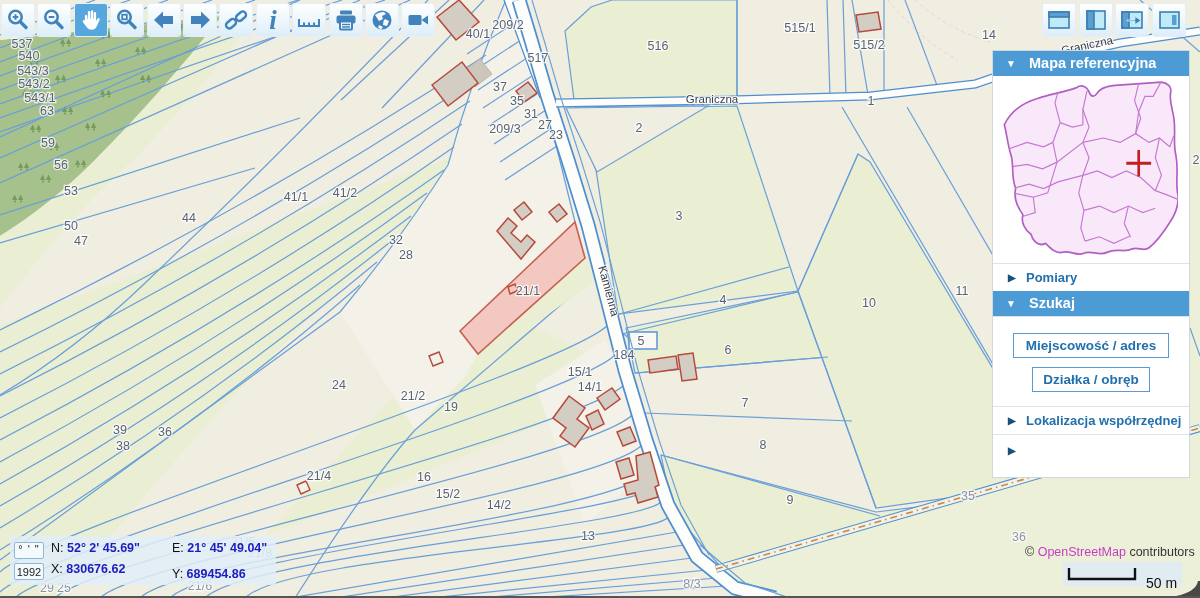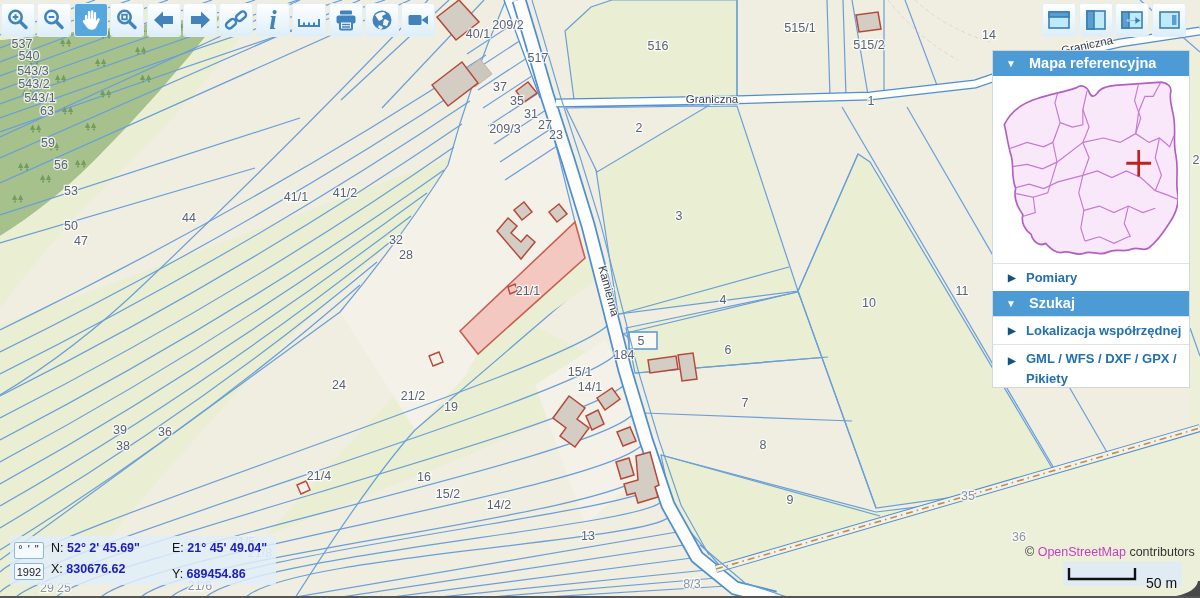--- a/index.html
+++ b/index.html
@@ -385,22 +385,26 @@
             <path d="M85,128 L82,144 L86,156 M128,124 L124,140 L130,152" fill="none" stroke="#c478cf" stroke-width="1.1"></path>
             <path d="M24,134 L38,130 L36,116 L16,112" fill="none" stroke="#c478cf" stroke-width="1.1"></path>
             <path d="M36,116 L50,112 L59,84" fill="none" stroke="#c478cf" stroke-width="1.1"></path>
             <path d="M86,156 L100,152 L114,158 L128,152 L130,152" fill="none" stroke="#c478cf" stroke-width="1.1"></path>
           </g>
           <path d="M138,73 V97 M126,85 H150" stroke="#c02020" stroke-width="2.6" fill="none"></path>
         </svg>
       </div>
 <div class="phead2"><span class="tri2">▶</span>Pomiary</div>
 <div class="phead"><span class="tri">▼</span>Szukaj</div>
+<div class="pbody">
+<div class="sbtn" style="width:156px;margin:16px auto 0">Miejscowość / adres</div>
+<div class="sbtn" style="width:118px;margin:9px auto 12px">Działka / obręb</div>
+</div>
 <div class="phead2" style="white-space:nowrap">Lokalizacja współrzędnej<span class="tri2">▶</span></div>
-<div class="phead2" style="height:43px;line-height:1.5"><span class="tri2" style="top:8px">▶</span><span style="display:inline-block;padding-top:4px">GML / WFS / DXF / GPX /<br>Pikiety</span></div>
+<div class="phead2" style="height:43px;line-height:1.5"><span class="tri2" style="top:8px">▶</span></div>
 </div>
 <div class="coord">
 <div class="ub" style="top:6px;font-size:11px;letter-spacing:1px;line-height:13px">° ' "</div>
 <div class="crow" style="top:5px"><span class="ck">N:</span> <span class="cv">52° 2' 45.69"</span><span style="position:absolute;left:121px;top:0;white-space:nowrap"><span class="ck">E:</span> <span class="cv">21° 45' 49.04"</span></span></div>
 <div class="ub" style="top:27px;font-size:11px">1992</div>
 <div class="crow" style="top:26px"><span class="ck">X:</span> <span class="cv">830676.62</span><span style="position:absolute;left:121px;top:5px;white-space:nowrap"><span class="ck">Y:</span> <span class="cv">689454.86</span></span></div>
 </div>
 <div class="attr">© <span style="color:#c33ec3">OpenStreetMap</span> <span style="color:#333">contributors</span></div>
 <div class="scale">
       <svg width="72" height="16" style="position:absolute;left:4px;top:4px">

